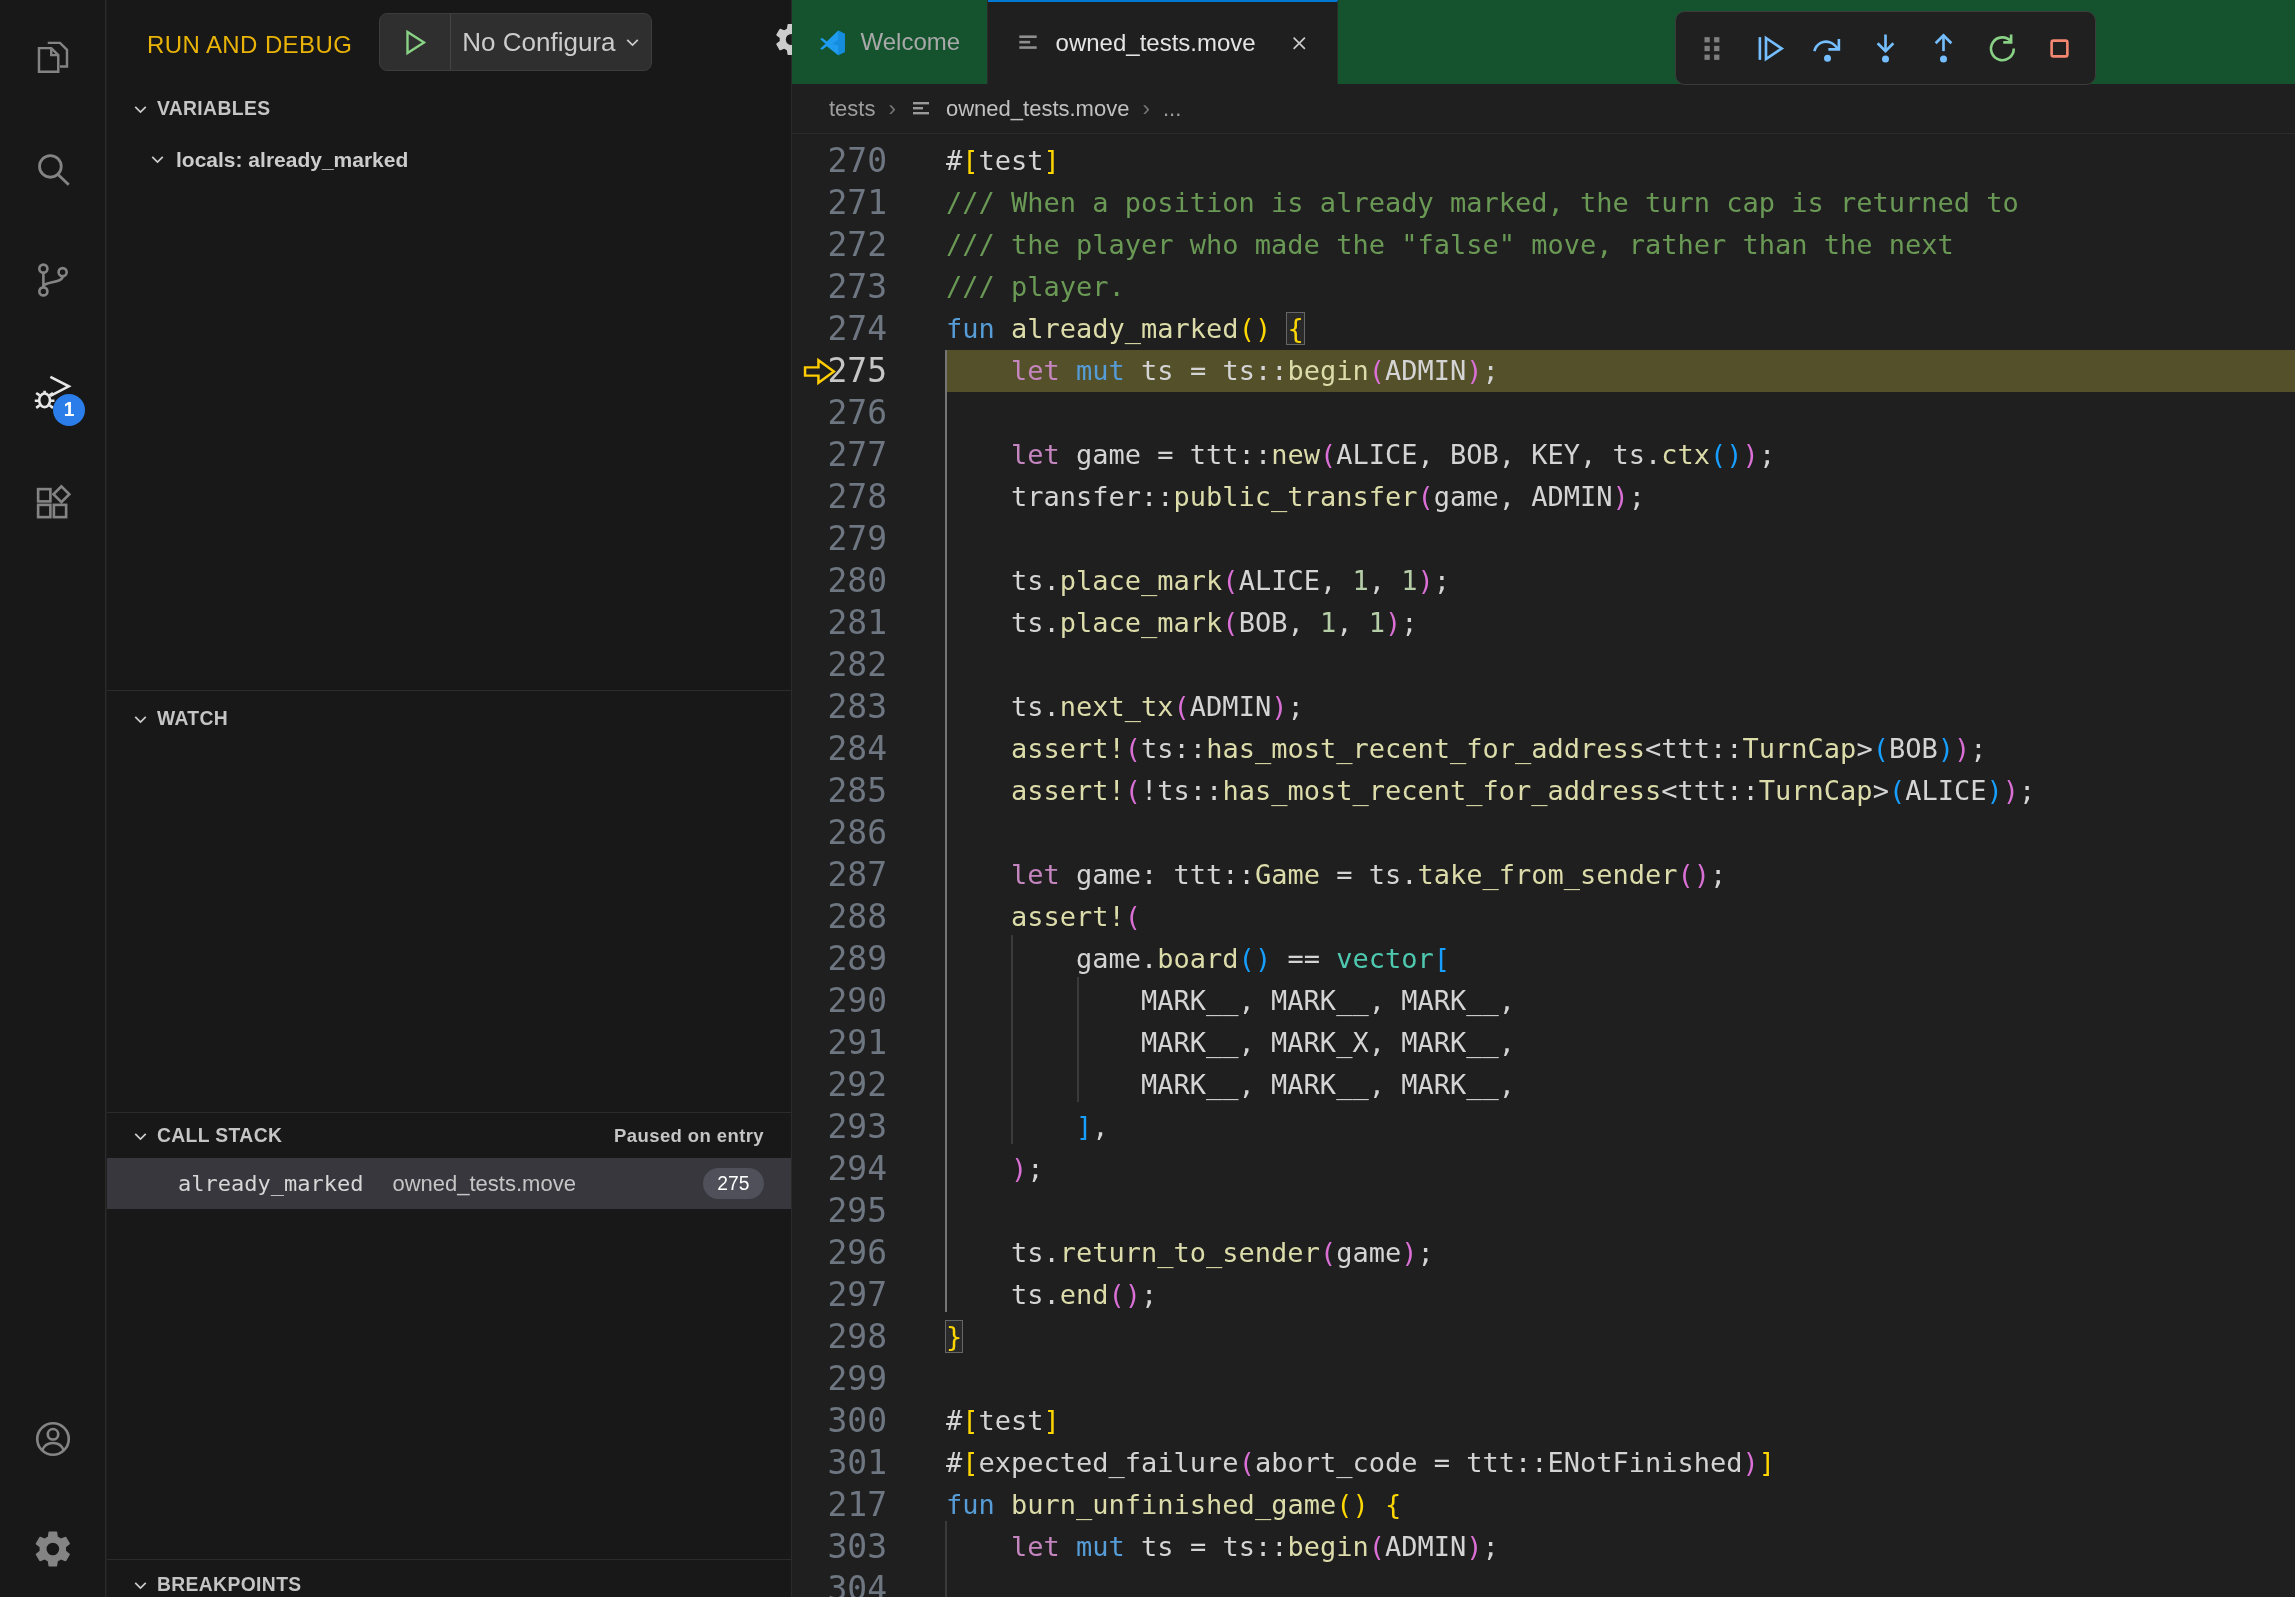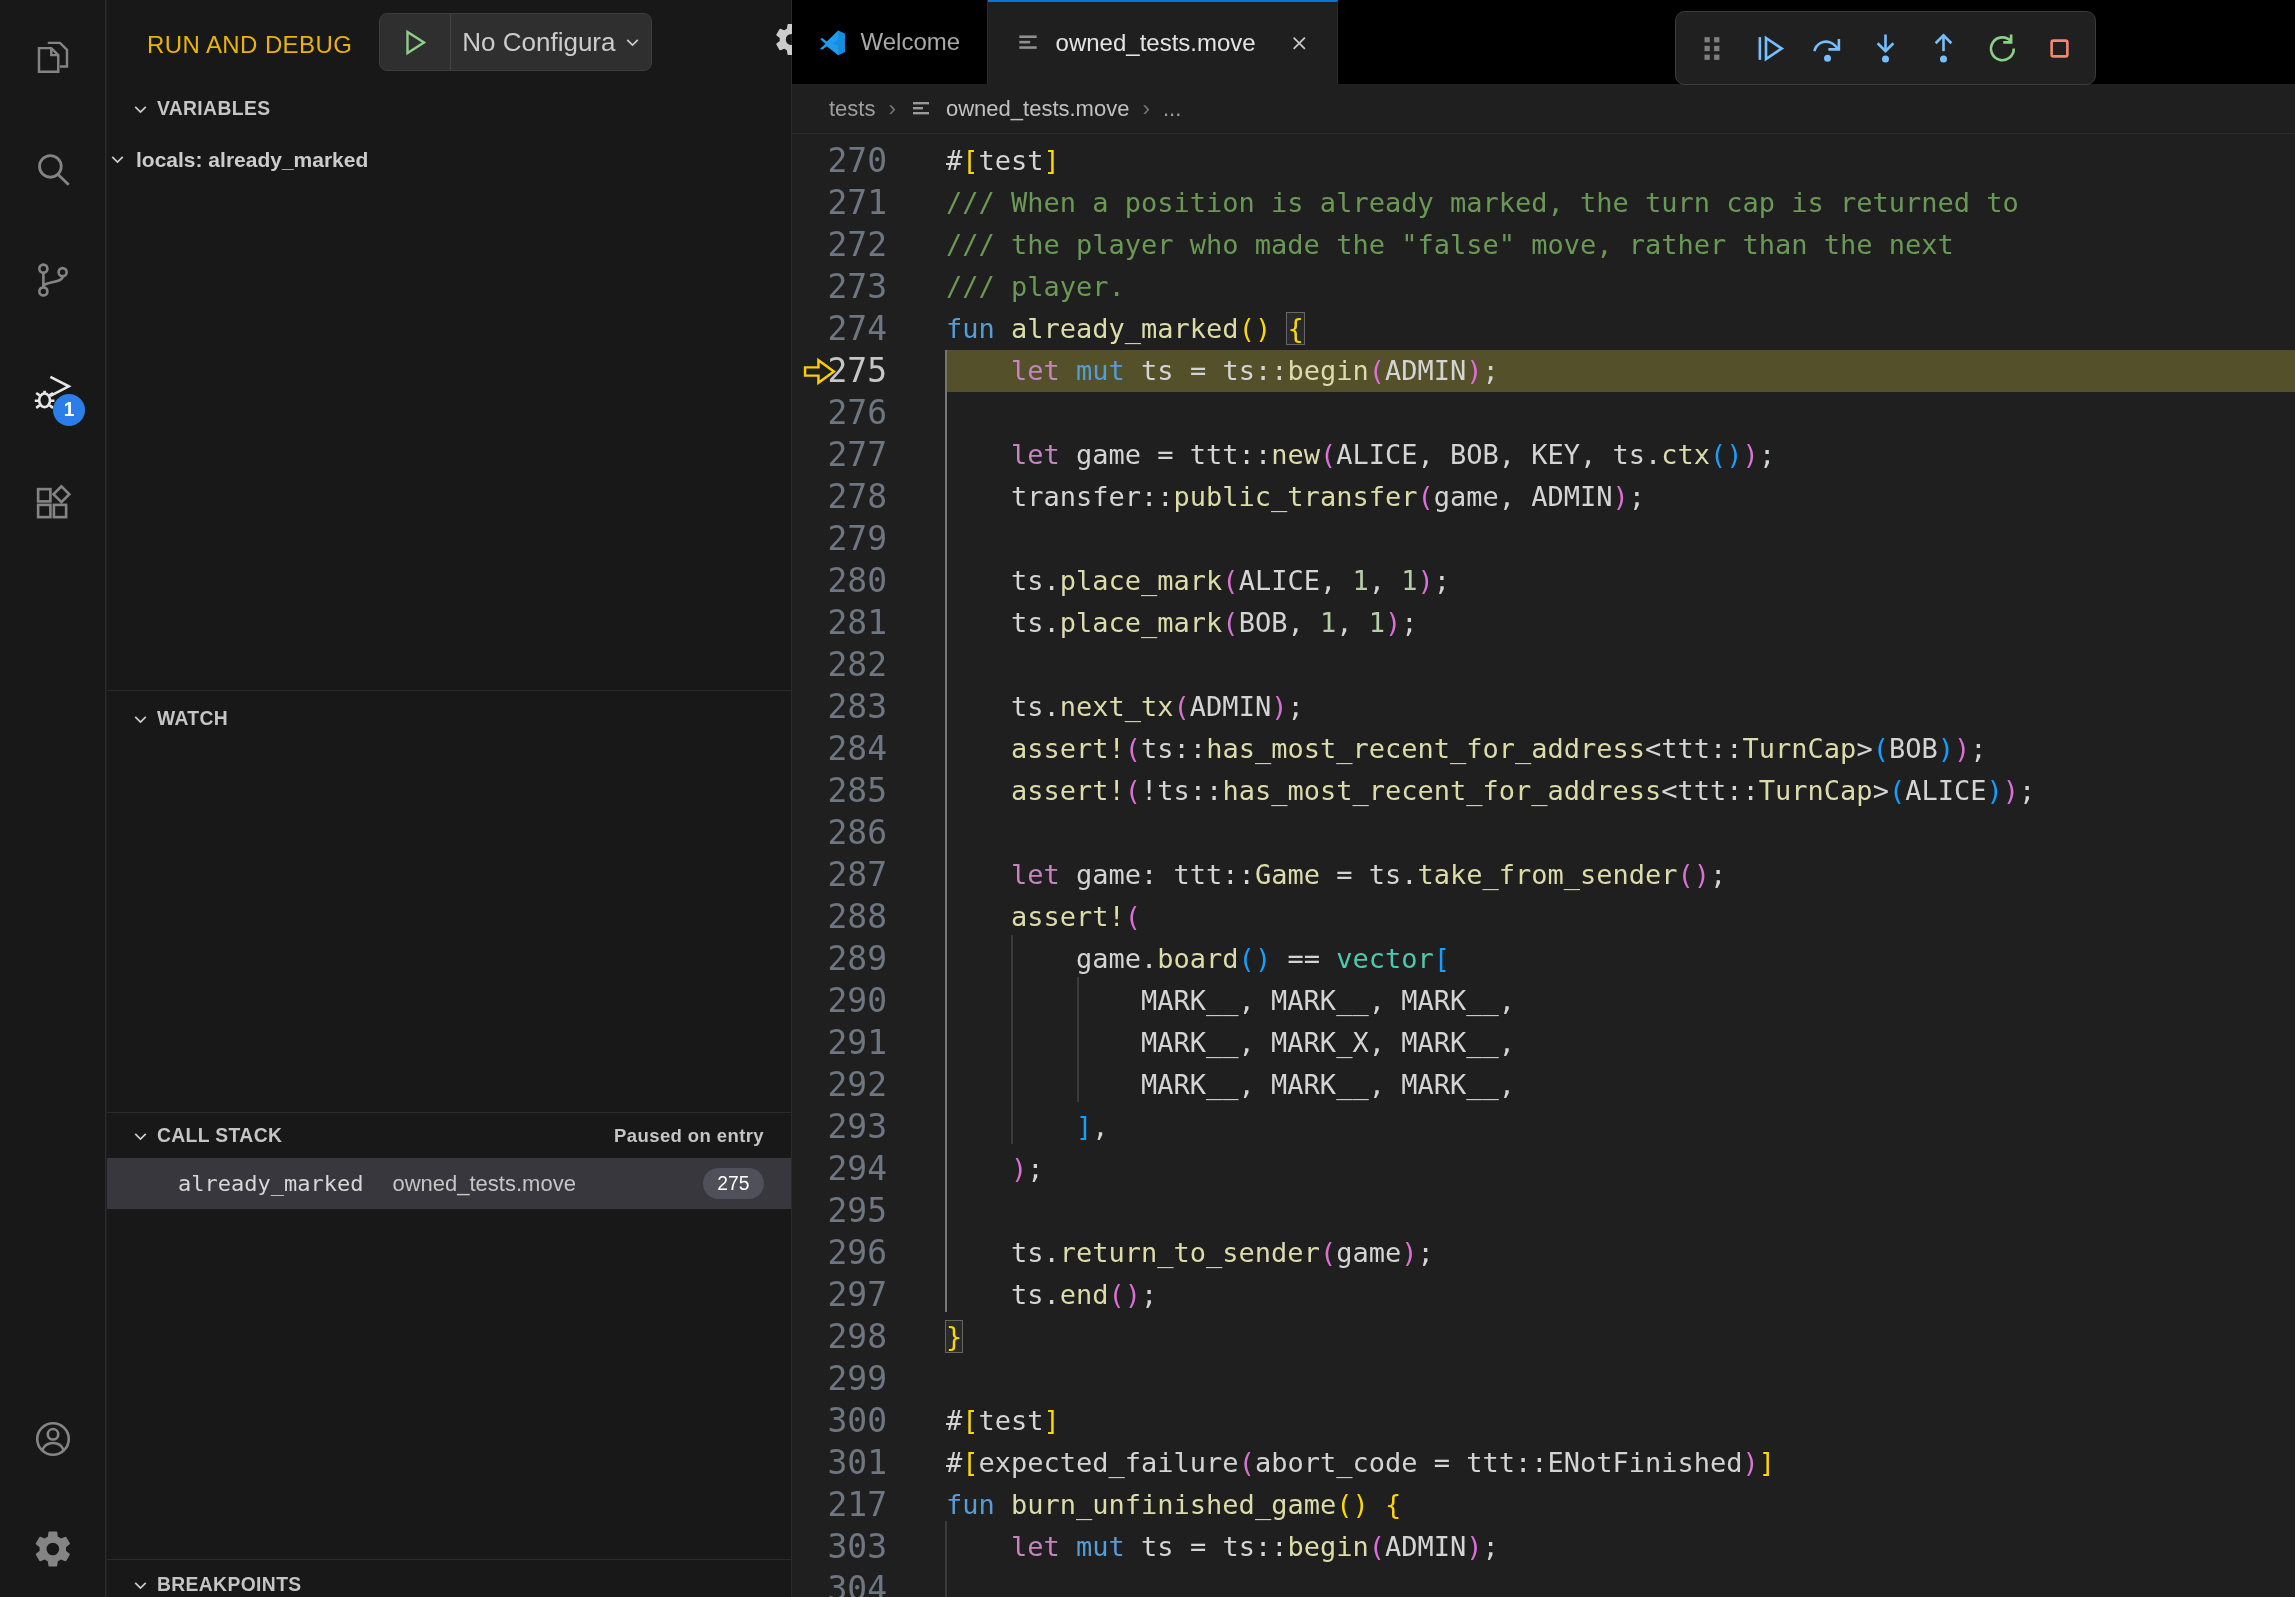--- a/index.html
+++ b/index.html
@@ -33,32 +33,32 @@
   .sb-gear { position:absolute; left:666px; top:21px; color:#cccccc; }
   .sb-more { position:absolute; left:730px; top:17.7px; color:#cccccc; font-size:27px;
              font-weight:bold; letter-spacing:1.6px; }
   .chev { display:inline-flex; width:21px; height:21px; }
   .section-h { position:absolute; left:0; width:100%; height:42px; display:flex;
                align-items:center; gap:6.4px; padding-left:22.5px;
                font-weight:bold; font-size:19.3px; color:#c5c5c5; letter-spacing:0.4px; }
   .section-h .right { position:absolute; right:27px; font-size:18.5px; font-weight:bold; }
   .divider { position:absolute; left:0; width:100%; height:0.8px; background:#2b2b2b; }
   .tree-row { position:absolute; left:0; width:100%; height:45px; display:flex;
-              align-items:center; gap:8px; font-weight:600;
+              align-items:center; gap:8px; padding-left:40px; font-weight:600;
               font-size:21px; color:#cccccc; }
   .stack-row { position:absolute; left:0; width:100%; height:51px; background:#37373d;
                display:flex; align-items:center; }
   .stack-fn { font-family:"DejaVu Sans Mono",monospace; font-size:22px; color:#d7d7d7;
               margin-left:71px; }
   .stack-file { font-size:22px; color:#c5c5c5; margin-left:29px; }
   .stack-badge { position:absolute; right:27px; background:#50505a; color:#ffffff;
                  border-radius:21px; font-size:19.3px; padding:4.8px 14.5px; }
 
   
-  .tabbar { position:absolute; left:792px; top:0; right:0; height:84px; background:#000000;
+  .tabbar { position:absolute; left:792px; top:0; right:0; height:84px; background:#14532d;
             display:flex; }
   .tab { height:84px; display:flex; align-items:center; padding:0 27px; gap:14.5px;
          border-right:0.8px solid #2b2b2b; font-size:24px; color:#a9a9a9; position:relative; }
   .tab.active { background:#1f1f1f; color:#e4e4e4; border-top:2.4px solid #0078d4; }
   .tab .close { margin-left:17.7px; display:flex; color:#cccccc; }
 
   
   .dbg-toolbar { position:absolute; left:1675px; top:11.3px; width:421px; height:74px;
                  background:#202020; border:0.8px solid #3c3c3c; border-radius:9.7px;
                  display:flex; align-items:center; justify-content:space-evenly; z-index:9; }

